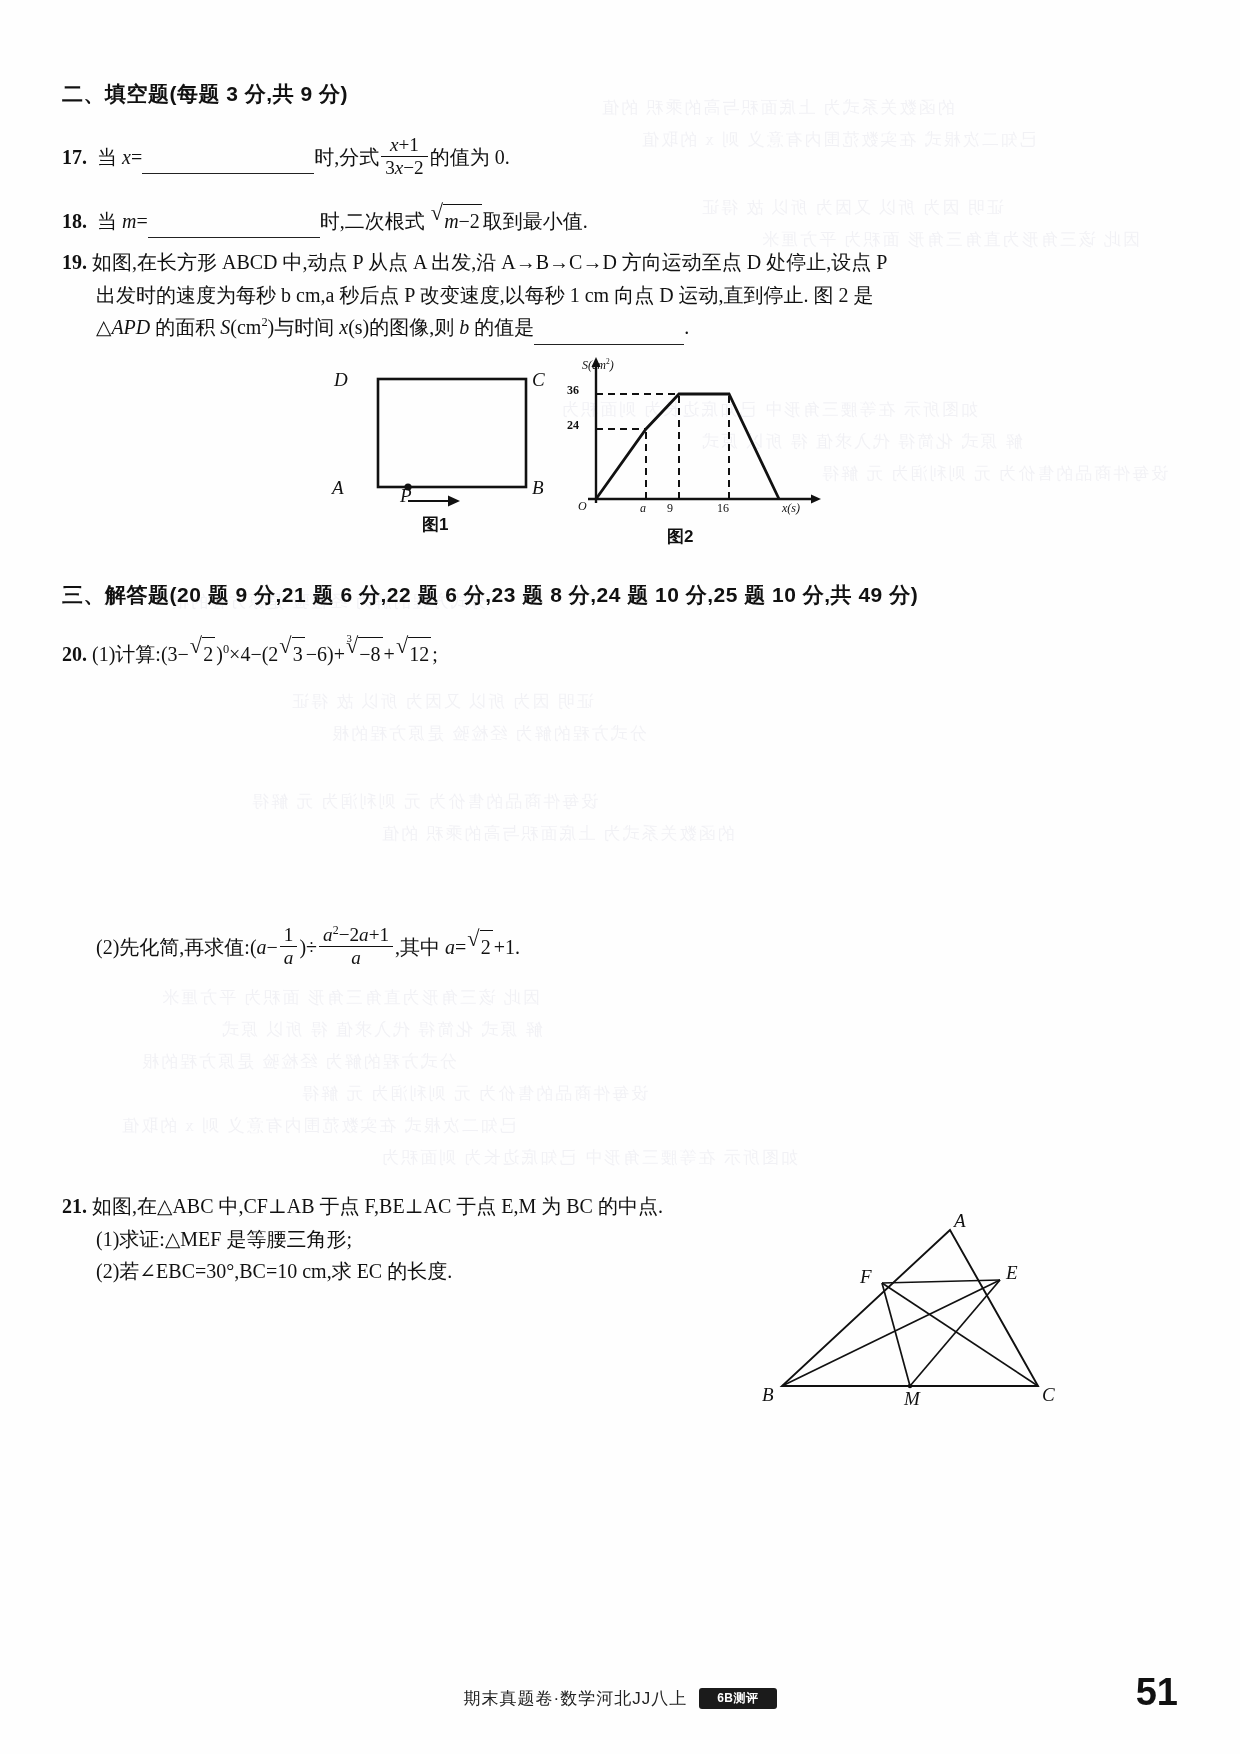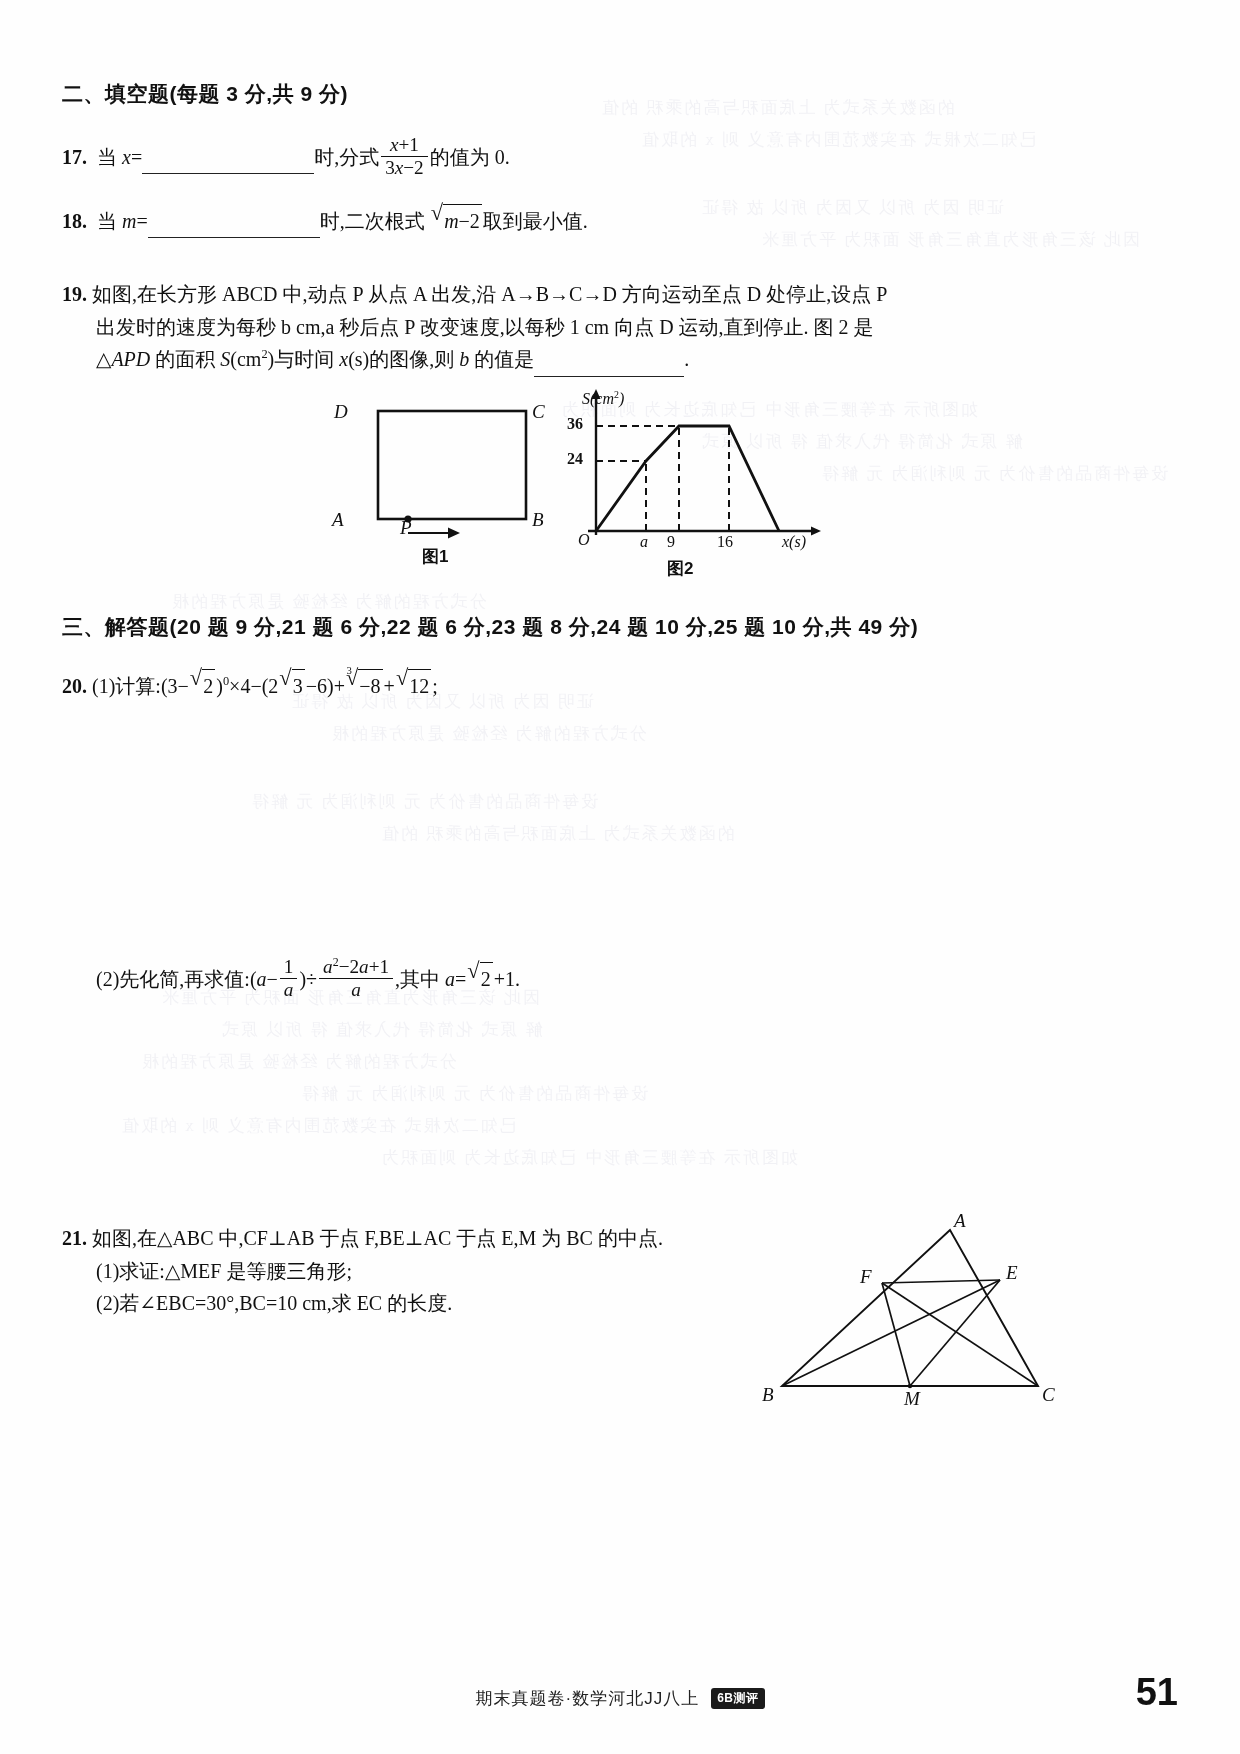--- a/index.html
+++ b/index.html
@@ -124,21 +124,21 @@
 
   .lbl {
     position: absolute;
     font-style: italic;
     font-family: "Liberation Serif", serif;
     font-size: 19px;
   }
   .axlbl {
     position: absolute;
     font-family: "Liberation Serif", serif;
-    font-size: 16px;
+    font-size: 12px;
   }
 
   .footer {
     position: absolute;
     left: 0; bottom: 44px;
     width: 1240px;
     text-align: center;
   }
   .footer .ftext {
     font-family: "Liberation Sans", sans-serif;
@@ -150,21 +150,21 @@
   }
   .footer .badge {
     display: inline-block;
     vertical-align: middle;
     margin-left: 8px;
     background: #1b1b1b;
     color: #fff;
     font-family: "Liberation Sans", sans-serif;
     font-size: 12px;
     font-weight: bold;
-    padding: 2px 6px;
+    padding: 2px 18px;
     border-radius: 3px;
     letter-spacing: 0.5px;
   }
   .footer .pno {
     position: absolute;
     right: 62px; top: -16px;
     font-family: "Liberation Sans", sans-serif;
     font-weight: bold;
     font-size: 38px;
     color: #111;
@@ -198,21 +198,21 @@
 
   <div class="content">
 
     <div class="sec-head">二、填空题(每题 3 分,共 9 分)</div>
 
     <div class="q" style="margin-bottom:26px;">
       <span class="num">17.</span>
       <span>&nbsp;当&nbsp;<i class="m">x</i>=</span><span class="blank w1">&nbsp;</span><span>时,分式</span><span class="frac"><span class="n"><i class="m">x</i>+1</span><span class="d">3<i class="m">x</i>−2</span></span><span>的值为 0.</span>
     </div>
 
-    <div class="q" style="margin-bottom:40px;">
+    <div class="q" style="margin-bottom:8px;">
       <span class="num">18.</span>
       <span>&nbsp;当&nbsp;<i class="m">m</i>=</span><span class="blank w2">&nbsp;</span><span>时,二次根式&nbsp;</span><span class="sqrt"><span class="rad">√</span><span class="bod"><i class="m">m</i>−2</span></span><span>取到最小值.</span>
     </div>
 
     <div class="q" style="margin-bottom:6px;">
       <span class="qline"><span class="num">19.</span>&nbsp;<span>如图,在长方形 ABCD 中,动点 P 从点 A 出发,沿 A→B→C→D 方向运动至点 D 处停止,设点 P</span></span>
       <span class="qline indent">出发时的速度为每秒 b cm,a 秒后点 P 改变速度,以每秒 1 cm 向点 D 运动,直到停止. 图 2 是</span>
       <span class="qline indent">
         <span>△<i class="m">APD</i> 的面积 <i class="m">S</i>(cm<sup class="exp">2</sup>)与时间 <i class="m">x</i>(s)的图像,则 <i class="m">b</i> 的值是</span><span class="blank w3">&nbsp;</span><span>.</span>
       </span>

